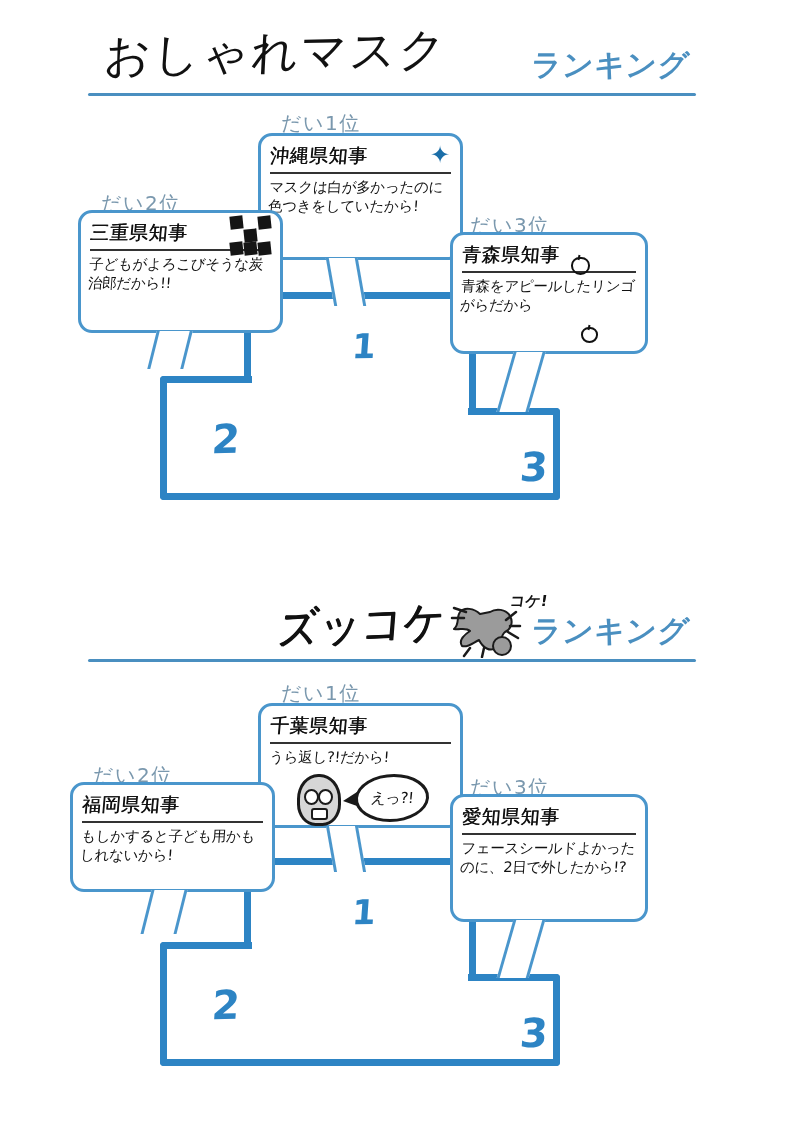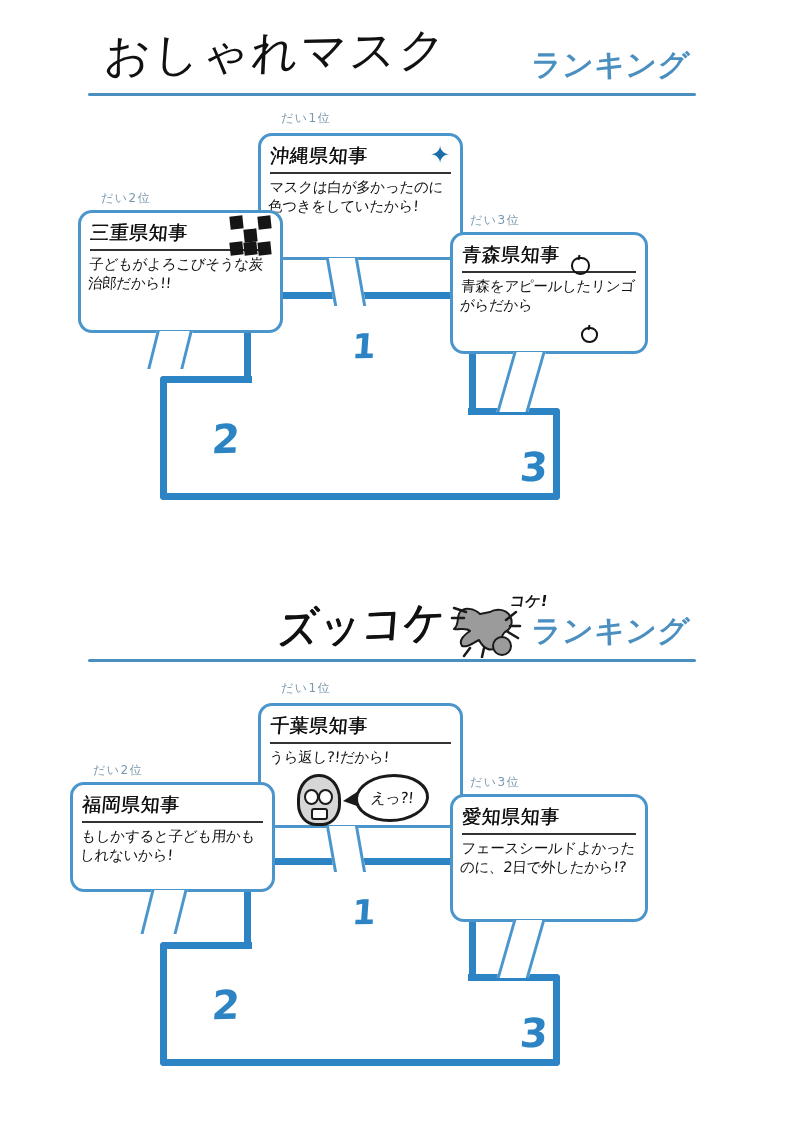--- a/index.html
+++ b/index.html
@@ -124,21 +124,21 @@
     transform: skewX(-5deg) rotate(-1deg);
     font-family: "DejaVu Sans", sans-serif;
   }
   .num-1 { left: 192px; top: 34px; font-size: 34px; }
   .num-2 { left:  52px; top: 124px; }
   .num-3 { left: 360px; top: 152px; }
 
   
   .rank-label {
     position: absolute;
-    font-size: 12px;
+    font-size: 20px;
     color: #7a98ae;
     letter-spacing: 1.5px;
     white-space: nowrap;
   }
 
   
   .bubble {
     position: absolute;
     box-sizing: border-box;
     border: 3.5px solid #4a96cc;

